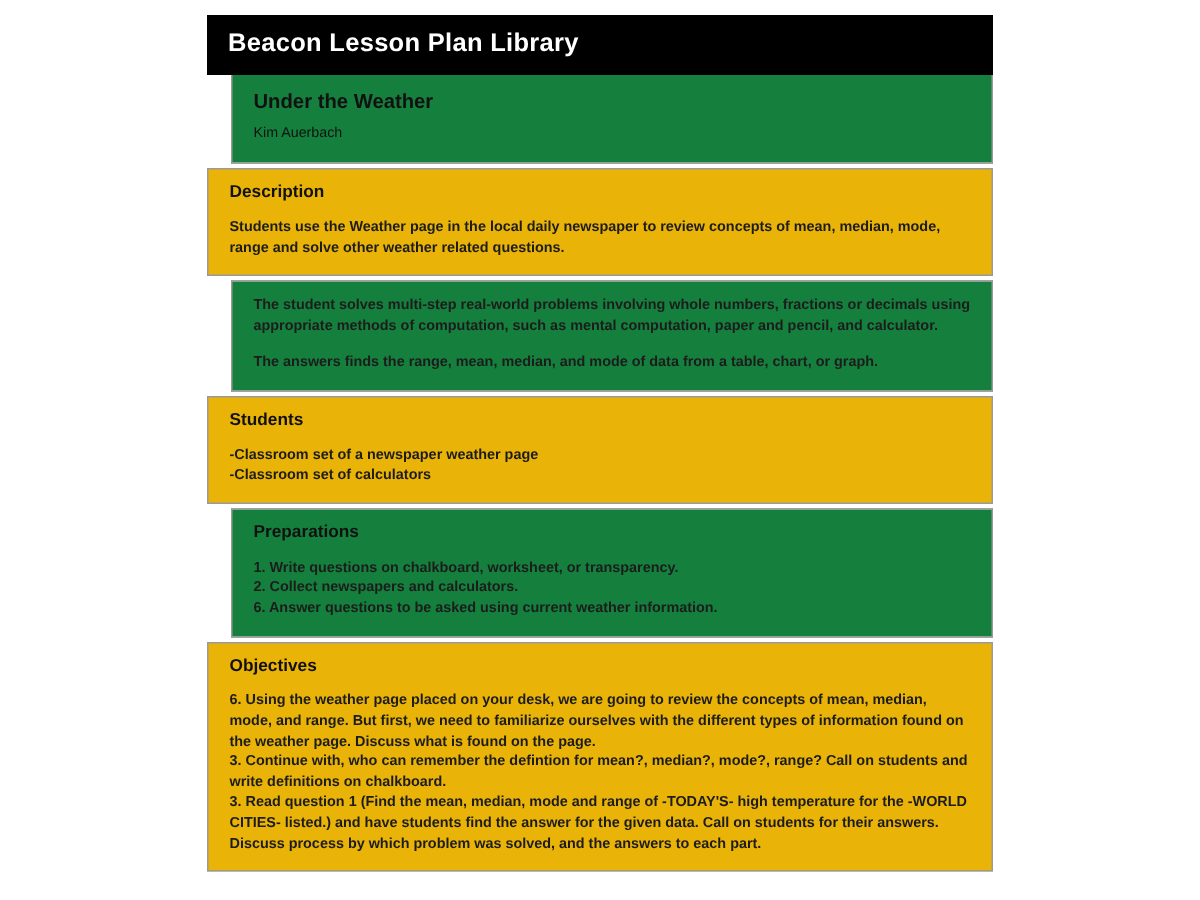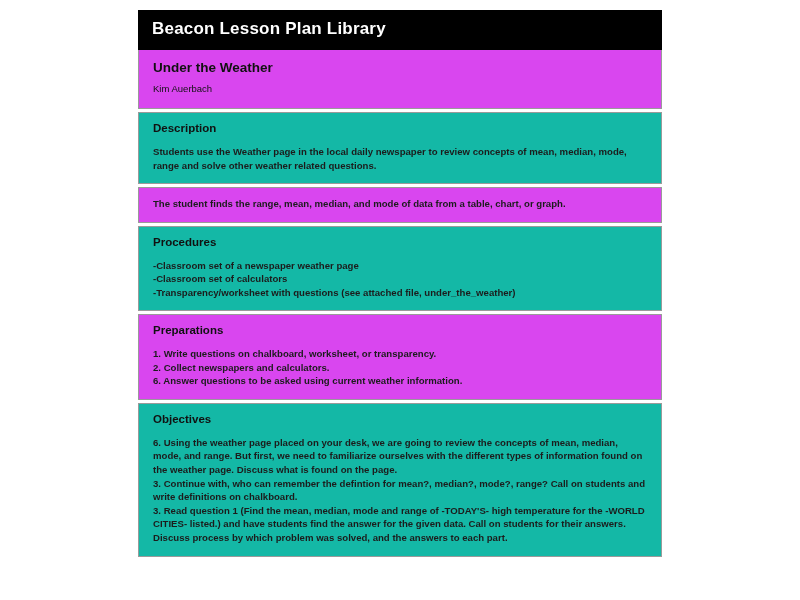--- a/index.html
+++ b/index.html
@@ -49,24 +49,25 @@
 
   
   .section {
     border-left: 1px solid #9a9a9a;
     border-right: 1px solid #9a9a9a;
     border-bottom: 1px solid #9a9a9a;
     padding: 9px 14px 11px 14px;
     box-sizing: border-box;
   }
   .section.shaded {
-    background: #14b8a6;
+    background: #eab308;
   }
   .section.plain {
-    background: #d946ef;
+    background: #15803d;
+    margin-left: 16px;
   }
   .section.titleblock {
     border-top: none;
     padding-bottom: 14px;
   }
   .section + .section {
     margin-top: 3px;
     border-top: 1px solid #9a9a9a;
   }
 
@@ -121,28 +122,28 @@
       <div class="lesson-title">Under the Weather</div>
       <div class="lesson-author">Kim Auerbach</div>
     </div>
 
     <div class="section shaded">
       <div class="section-heading">Description</div>
       <p class="body-text">Students use the Weather page in the local daily newspaper to review concepts of mean, median, mode, range and solve other weather related questions.</p>
     </div>
 
     <div class="section plain">
-      <p class="body-text">The student finds the range, mean, median, and mode of data from a table, chart, or graph.</p>
+      <p class="body-text">The student solves multi-step real-world problems involving whole numbers, fractions or decimals using appropriate methods of computation, such as mental computation, paper and pencil, and calculator.</p>
+      <p class="body-text">The answers finds the range, mean, median, and mode of data from a table, chart, or graph.</p>
     </div>
 
     <div class="section shaded">
-      <div class="section-heading">Procedures</div>
+      <div class="section-heading">Students</div>
       <p class="body-text tight">-Classroom set of a newspaper weather page</p>
       <p class="body-text tight">-Classroom set of calculators</p>
-      <p class="body-text tight">-Transparency/worksheet with questions (see attached file, under_the_weather)</p>
     </div>
 
     <div class="section plain">
       <div class="section-heading">Preparations</div>
       <p class="body-text tight">1. Write questions on chalkboard, worksheet, or transparency.</p>
       <p class="body-text tight">2. Collect newspapers and calculators.</p>
       <p class="body-text tight">6. Answer questions to be asked using current weather information.</p>
     </div>
 
     <div class="section shaded">

